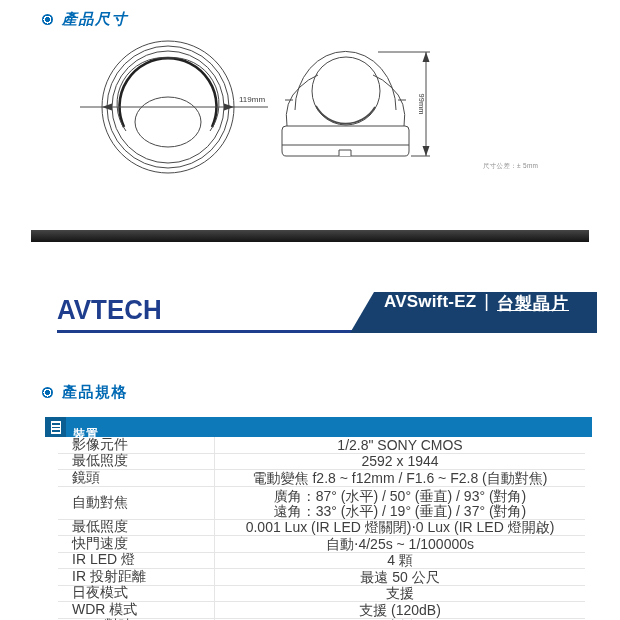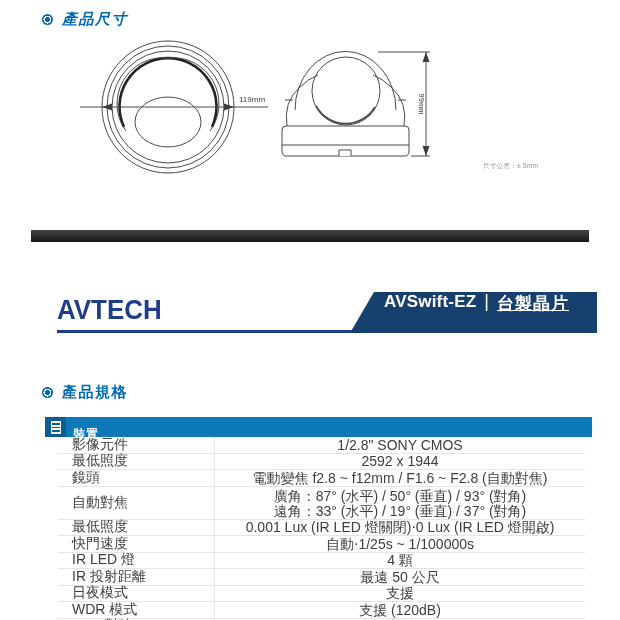--- a/index.html
+++ b/index.html
@@ -201,21 +201,21 @@
         </div>
         <div class="spec-row">
           <div class="spec-label">最低照度</div>
           <div class="spec-value">
             <div>0.001 Lux (IR LED 燈關閉)‧0 Lux (IR LED 燈開啟)</div>
           </div>
         </div>
         <div class="spec-row">
           <div class="spec-label">快門速度</div>
           <div class="spec-value">
-            <div>自動‧1/25s ~ 1/100000s</div>
+            <div>自動‧4/25s ~ 1/100000s</div>
           </div>
         </div>
         <div class="spec-row">
           <div class="spec-label">IR LED 燈</div>
           <div class="spec-value">
             <div>4 顆</div>
           </div>
         </div>
         <div class="spec-row">
           <div class="spec-label">IR 投射距離</div>

